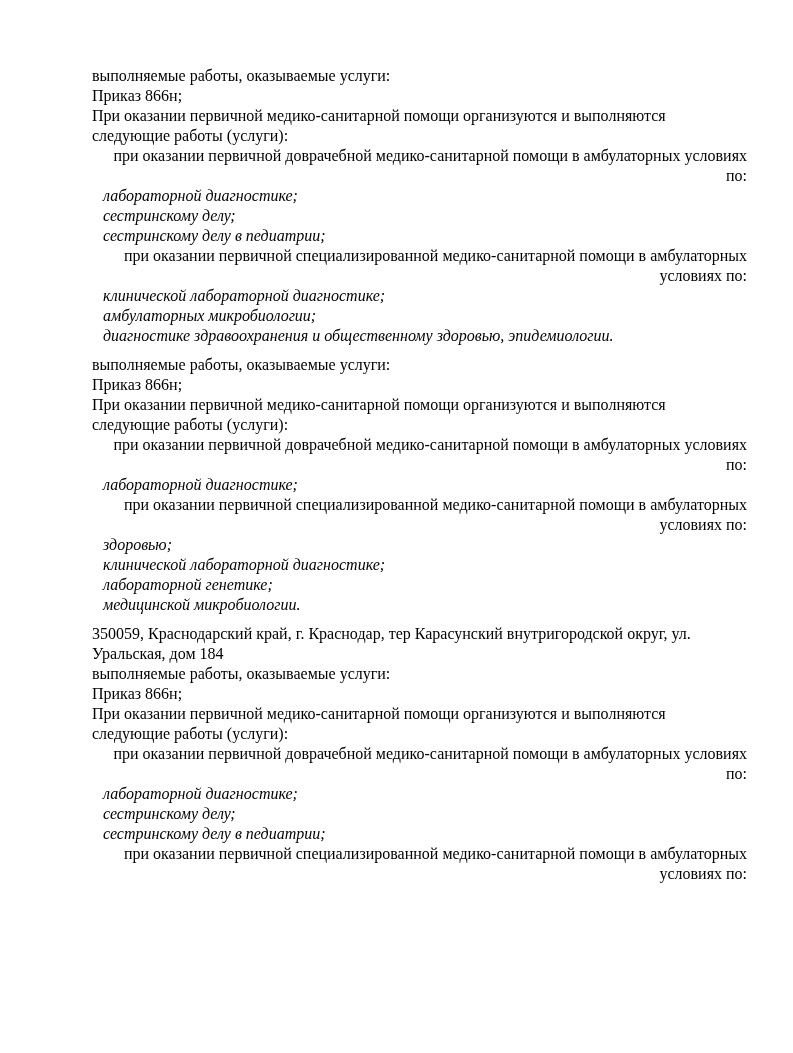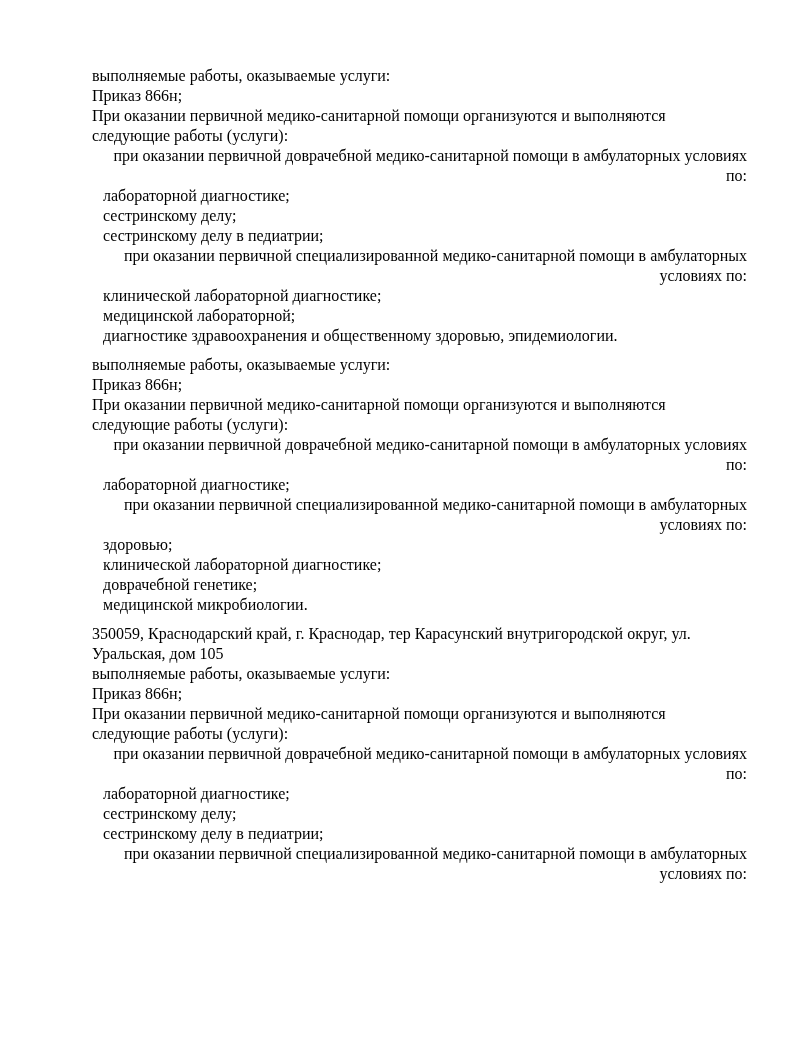--- a/index.html
+++ b/index.html
@@ -34,54 +34,55 @@
     padding: 0;
     text-indent: 0;
     word-spacing: normal;
   }
   .para.sub {
     text-indent: 5px;
     text-align: right;
   }
   .para.item {
     text-indent: 11px;
+    font-style: italic;
   }
 </style>
 </head>
 <body style="background: rgb(255, 255, 255); color: rgb(0, 0, 0);">
 
 <div class="page">
   <div class="content" id="sections-root">
       <div class="section">
         <div class="para base">выполняемые работы, оказываемые услуги:</div>
         <div class="para base">Приказ 866н;</div>
         <div class="para base">При оказании первичной медико-санитарной помощи организуются и выполняются следующие работы (услуги):</div>
         <div class="para sub">при оказании первичной доврачебной медико-санитарной помощи в амбулаторных условиях по:</div>
         <div class="para item">лабораторной диагностике;</div>
         <div class="para item">сестринскому делу;</div>
         <div class="para item">сестринскому делу в педиатрии;</div>
         <div class="para sub">при оказании первичной специализированной медико-санитарной помощи в амбулаторных условиях по:</div>
         <div class="para item">клинической лабораторной диагностике;</div>
-        <div class="para item">медицинской лабораторной;</div>
+        <div class="para item">амбулаторных микробиологии;</div>
         <div class="para item">диагностике здравоохранения и общественному здоровью, эпидемиологии.</div>
       </div>
       <div class="section">
         <div class="para base">выполняемые работы, оказываемые услуги:</div>
         <div class="para base">Приказ 866н;</div>
         <div class="para base">При оказании первичной медико-санитарной помощи организуются и выполняются следующие работы (услуги):</div>
         <div class="para sub">при оказании первичной доврачебной медико-санитарной помощи в амбулаторных условиях по:</div>
         <div class="para item">лабораторной диагностике;</div>
         <div class="para sub">при оказании первичной специализированной медико-санитарной помощи в амбулаторных условиях по:</div>
         <div class="para item">здоровью;</div>
         <div class="para item">клинической лабораторной диагностике;</div>
-        <div class="para item">доврачебной генетике;</div>
+        <div class="para item">лабораторной генетике;</div>
         <div class="para item">медицинской микробиологии.</div>
       </div>
       <div class="section">
-        <div class="para base">350059, Краснодарский край, г. Краснодар, тер Карасунский внутригородской округ, ул. Уральская, дом 105</div>
+        <div class="para base">350059, Краснодарский край, г. Краснодар, тер Карасунский внутригородской округ, ул. Уральская, дом 184</div>
         <div class="para base">выполняемые работы, оказываемые услуги:</div>
         <div class="para base">Приказ 866н;</div>
         <div class="para base">При оказании первичной медико-санитарной помощи организуются и выполняются следующие работы (услуги):</div>
         <div class="para sub">при оказании первичной доврачебной медико-санитарной помощи в амбулаторных условиях по:</div>
         <div class="para item">лабораторной диагностике;</div>
         <div class="para item">сестринскому делу;</div>
         <div class="para item">сестринскому делу в педиатрии;</div>
         <div class="para sub">при оказании первичной специализированной медико-санитарной помощи в амбулаторных условиях по:</div>
       </div>
     </div>

